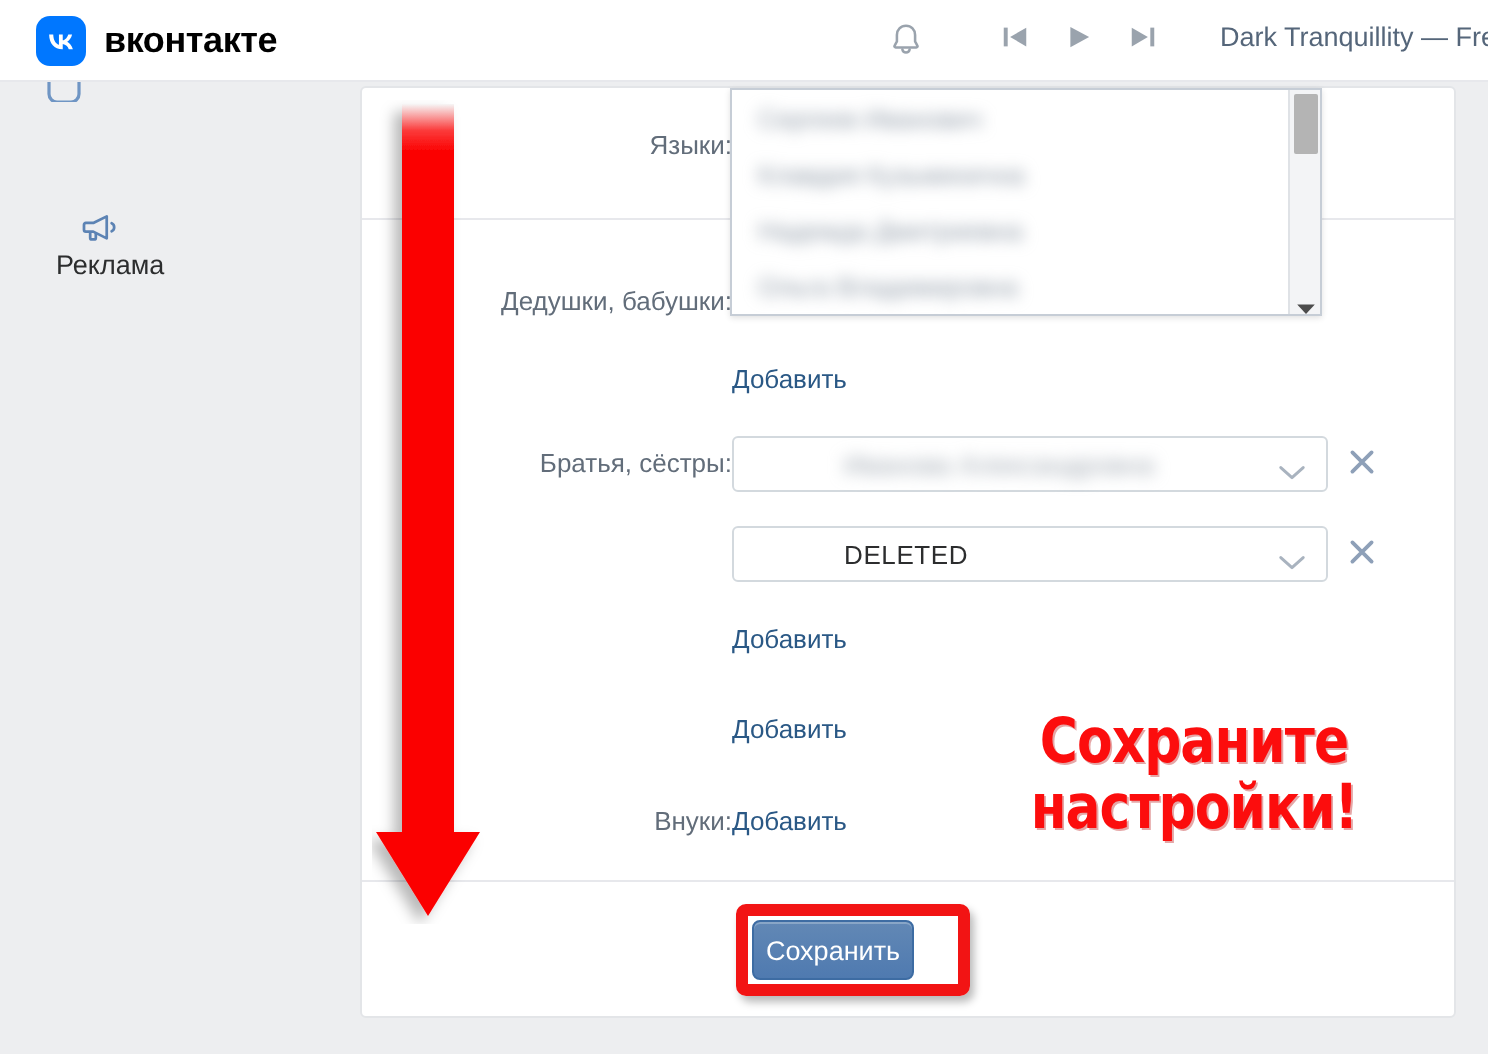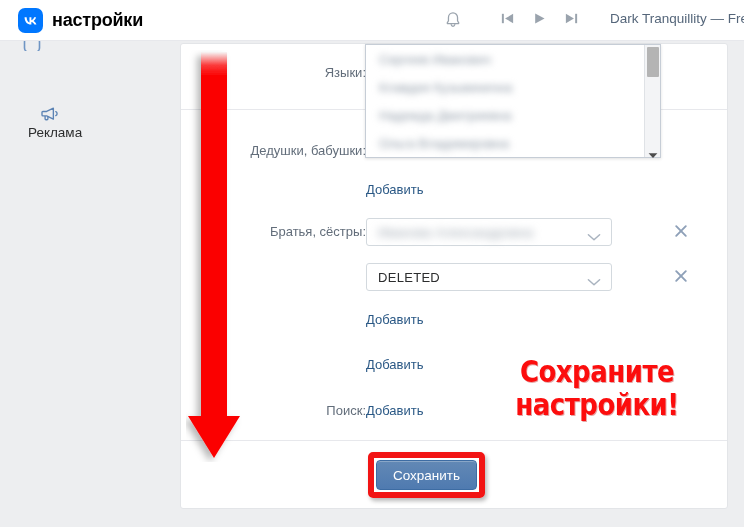--- a/index.html
+++ b/index.html
@@ -60,23 +60,23 @@
   .divider{position:absolute;left:0;width:100%;height:1px;background:#e7e8ec;}
   .d1{top:65px;}
   .d2{top:396px;}
   .lbl-col{position:absolute;width:150px;text-align:right;font-size:13px;color:#626d7a;}
   .add-link{
     position:absolute;font-size:13px;color:#2a5885;cursor:pointer;text-align:right;
   }
 
   
   .sel{
-    position:absolute;height:28px;width:246px;box-sizing:border-box;
+    position:absolute;height:28px;width:298px;box-sizing:border-box;
     border:1px solid #d3d9de;border-radius:3px;background:#fff;
-    display:flex;align-items:center;
+    display:flex;align-items:center;padding-left:44px;
   }
   .sel-text{
     margin-left:11px;font-size:13px;color:#2c2d2e;letter-spacing:.3px;
     flex:1;overflow:hidden;white-space:nowrap;
   }
   .sel-text.blurred{
     color:#9aa3ad;filter:blur(4px);
   }
   .sel-chev{margin-right:10px;width:14px;height:9px;display:block;}
   .x-btn{position:absolute;width:16px;height:16px;cursor:pointer;}
@@ -101,21 +101,21 @@
   }
   .dd-arrow{position:absolute;left:3px;bottom:5px;width:10px;height:7px;}
 
   
   .save-hl{
     position:absolute;left:368px;top:452px;width:117px;height:46px;
     border:6px solid #f21414;border-radius:5px;box-sizing:border-box;
     box-shadow:2px 3px 4px rgba(0,0,0,.28);
   }
   .save-btn{
-    position:absolute;left:376px;top:460px;width:101px;height:30px;
+    position:absolute;left:376px;top:460px;width:81px;height:30px;
     background:linear-gradient(#6288b5,#4f7ab0);
     border:1px solid #3d6ca3;border-radius:4px;box-sizing:border-box;
     color:#ffffff;font-size:13.5px;display:flex;align-items:center;justify-content:center;
     cursor:pointer;box-shadow:inset 0 1px 0 rgba(255,255,255,.25);
   }
 
   
   .arrow{position:absolute;left:186px;top:50px;width:60px;height:412px;}
 
   
@@ -135,21 +135,21 @@
 <div class="screen">
 
   <div class="topbar">
 
     <div class="vk-logo-wrap">
       <span class="vk-mark">
         <svg width="19" height="19" viewBox="0 0 24 24" aria-hidden="true">
           <path fill="#ffffff" d="M12.8 17.2c-5 0-8.2-3.5-8.3-9.3h2.6c.1 4.3 2.1 6.1 3.6 6.5V7.9h2.4v3.7c1.5-.2 3-1.9 3.5-3.7h2.4c-.4 2.2-2 3.9-3.1 4.6 1.1.6 2.9 2.1 3.6 4.7h-2.6c-.5-1.7-1.9-3-3.8-3.3v3.3h-.3z"></path>
         </svg>
       </span>
-      <span class="vk-word">настройки</span>
+      <span class="vk-word">вконтакте</span>
     </div>
 
 
     <span class="bell">
       <svg width="20" height="20" viewBox="0 0 22 22" aria-hidden="true">
         <path d="M11 3.2c-2.9 0-5 2.2-5 5v3.6l-1.3 2.4c-.2.4.1.9.6.9h11.4c.5 0 .8-.5.6-.9L16 11.8V8.2c0-2.8-2.1-5-5-5z" fill="none" stroke="#9aa3ad" stroke-width="1.4" stroke-linejoin="round"></path>
         <path d="M9 16.2c.2 1 1 1.7 2 1.7s1.8-.7 2-1.7" fill="none" stroke="#9aa3ad" stroke-width="1.4" stroke-linecap="round"></path>
       </svg>
     </span>
 
@@ -233,21 +233,21 @@
     <span class="x-btn" style="left:492px;top:224px;">
       <svg width="16" height="16" viewBox="0 0 16 16" aria-hidden="true">
         <path d="M3.2 3.2 12.8 12.8M12.8 3.2 3.2 12.8" stroke="#8ea0b8" stroke-width="1.9" stroke-linecap="round"></path>
       </svg>
     </span>
 
     <div class="add-link" style="left:185px;top:268px;">Добавить</div>
 
     <div class="add-link" style="left:185px;top:313px;">Добавить</div>
 
-    <div class="lbl-col" style="left:35px;top:359px;">Поиск:</div>
+    <div class="lbl-col" style="left:35px;top:359px;">Внуки:</div>
     <div class="add-link" style="left:185px;top:359px;">Добавить</div>
 
   </div>
 
   <div class="dd">
     <div class="dd-list">
       <div class="dd-item">Сергеев Иванович</div>
       <div class="dd-item">Клавдия Кузьминична</div>
       <div class="dd-item">Надежда Дмитриевна</div>
       <div class="dd-item">Ольга Владимировна</div>

